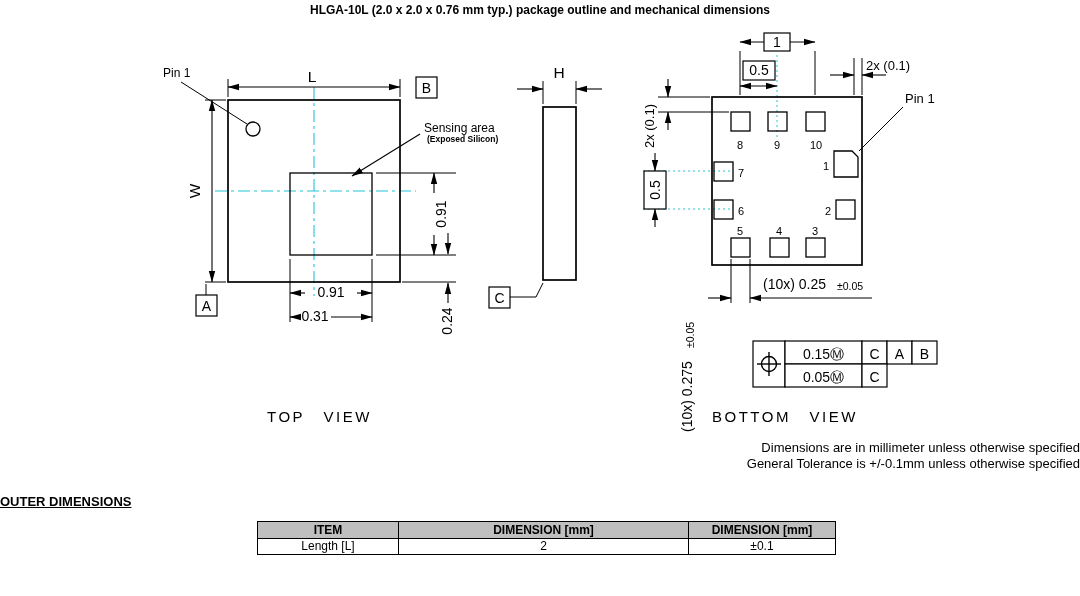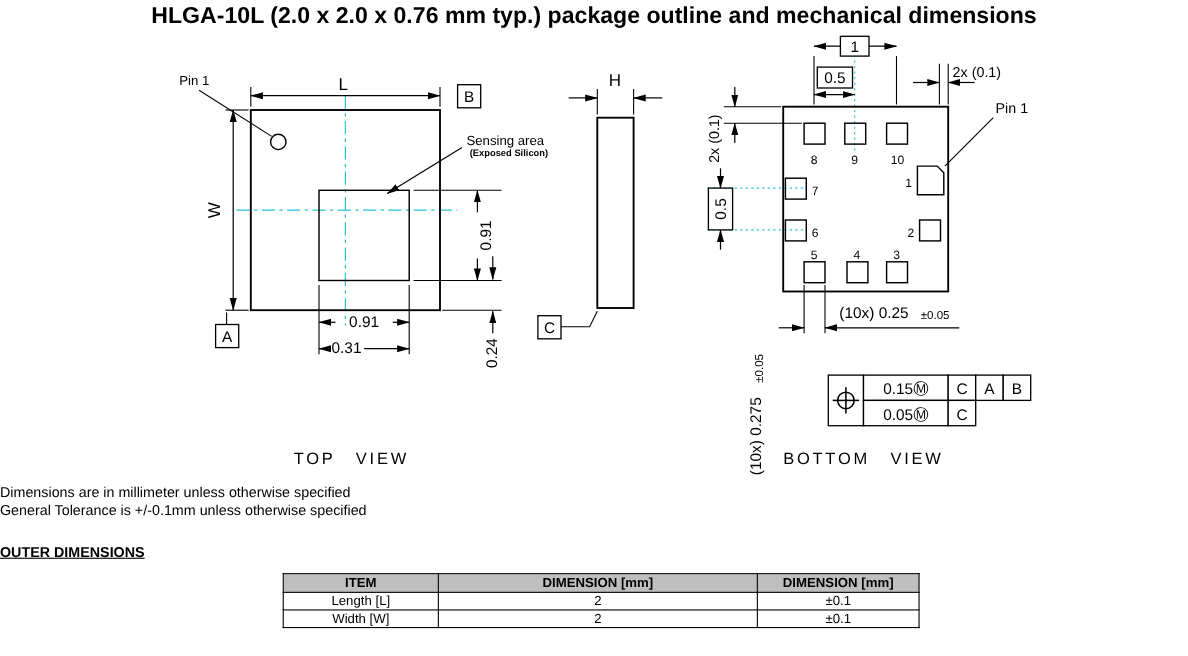--- a/index.html
+++ b/index.html
@@ -18,22 +18,22 @@
   .t8{font-size:8.5px;font-weight:bold;}
   .t10{font-size:10.5px;}
   .t11{font-size:11px;}
   .t12{font-size:12px;}
   .t13{font-size:13px;}
   .t14{font-size:14px;}
   .t15{font-size:15.5px;}
   .mid{text-anchor:middle;}
   .viewlabel{font-size:15px;letter-spacing:2.5px;word-spacing:12px;}
   .title{position:absolute;top:3px;left:0;width:100%;text-align:center;
-         font-size:21px;font-weight:bold;}
-  .note{position:absolute;left:0;width:100%;text-align:left;font-size:13px;}
+         font-size:12px;font-weight:bold;}
+  .note{position:absolute;left:0;width:100%;text-align:right;font-size:13px;}
   .n1{top:440px;} .n2{top:456px;}
   .odh{position:absolute;top:494px;left:0;width:100%;text-align:left;
        font-size:13px;font-weight:bold;text-decoration:underline;}
   .dimtable{position:absolute;left:257px;top:521px;border-collapse:collapse;
             font-size:12px;table-layout:fixed;}
   .dimtable th,.dimtable td{border:1px solid #000;text-align:center;
             padding:0 4px;height:15px;line-height:13px;overflow:hidden;}
   .dimtable th{background:#bfbfbf;height:16px;font-size:12px;}
 </style>
 </head>
@@ -265,21 +265,16 @@
       <th>DIMENSION [mm]</th>
       <th>DIMENSION [mm]</th>
     </tr>
   </thead>
   <tbody>
     <tr>
       <td>Length [L]</td>
       <td>2</td>
       <td>±0.1</td>
     </tr>
-    <tr>
-      <td>Width [W]</td>
-      <td>2</td>
-      <td>±0.1</td>
-    </tr>
   </tbody>
 </table>
 
 </div>
 
 </body></html>

